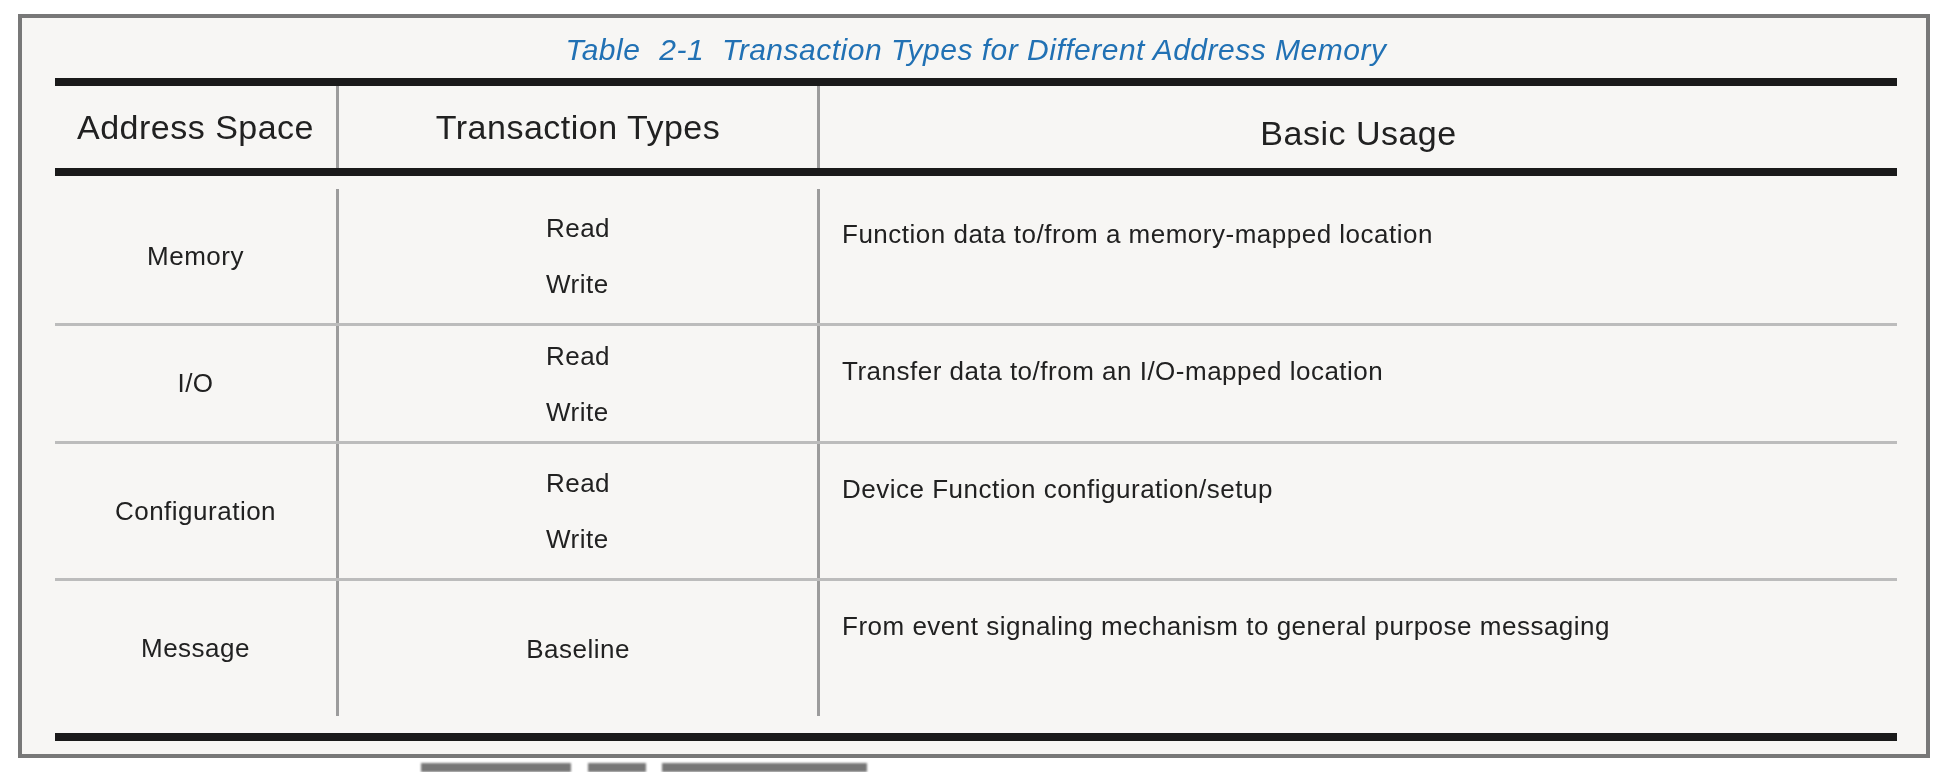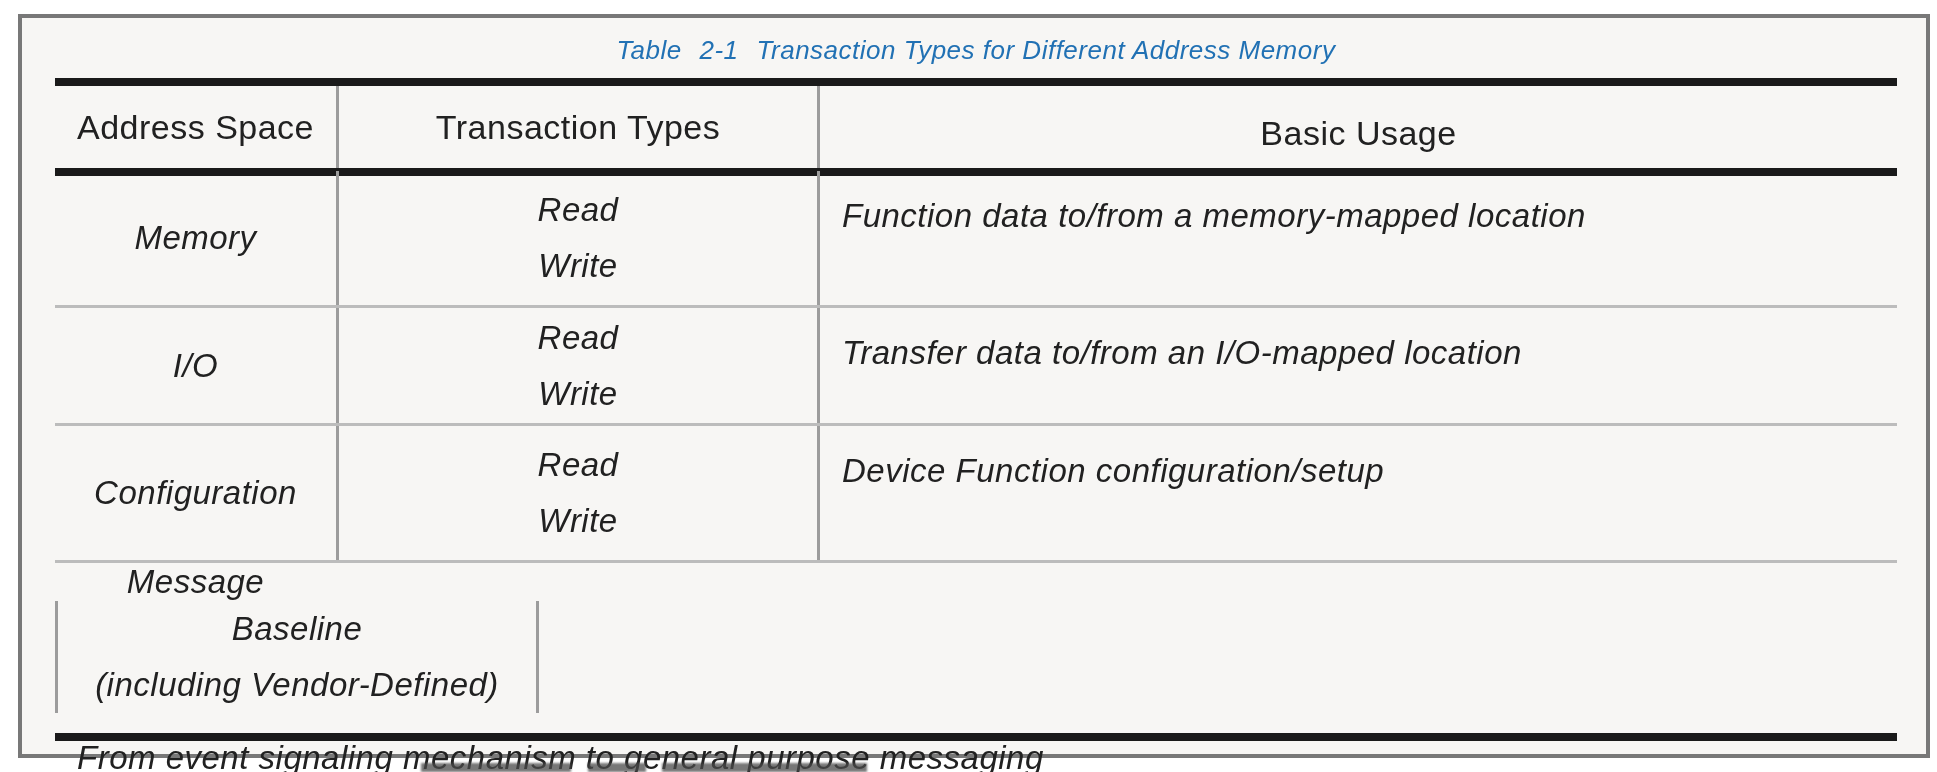--- a/index.html
+++ b/index.html
@@ -38,21 +38,21 @@
   .caption {
     position: absolute;
     left: 55px;
     top: 24px;
     width: 1842px;
     height: 52px;
     display: flex;
     align-items: center;
     justify-content: center;
     font-style: italic;
-    font-size: 26px;
+    font-size: 30px;
     letter-spacing: 0.5px;
     color: var(--caption-blue);
     white-space: nowrap;
   }
   .caption .caption-label {
     margin-right: 18px;
     word-spacing: 10px;
   }
   
   .rule {
@@ -78,50 +78,49 @@
   }
   .th {
     display: flex;
     align-items: center;
     justify-content: center;
   }
   
   .tbody {
     position: absolute;
     left: 55px;
-    top: 171px;
-    width: 1842px;
-    font-size: 33px;
+    top: 189px;
+    width: 1842px;
+    font-size: 26px;
     letter-spacing: 0.5px;
-    font-style: italic;
   }
   .tr {
     display: flex;
     border-bottom: 3px solid var(--row-separator);
   }
-  .tr.last { border-bottom: none; flex-direction: column; }
+  .tr.last { border-bottom: none; }
   .tr.h137 { height: 137px; }
   .tr.h139 { height: 118px; }
   .tr.h135 { height: 135px; }
   
   .col-address {
     width: 281px;
     display: flex;
     align-items: center;
     justify-content: center;
     text-align: center;
   }
   .col-types {
     width: 484px;
     border-left: 3px solid var(--grid-gray);
     border-right: 3px solid var(--grid-gray);
     display: flex;
     align-items: center;
     justify-content: center;
-    text-align: center;
+    text-align: left;
   }
   .col-types .lines { line-height: 56px; }
   .col-usage {
     width: 1077px;
     padding: 26px 18px 0 22px;
     line-height: 38px;
   }
   .thead .col-usage {
     padding: 0;
     display: flex;
@@ -208,21 +207,20 @@
         </div>
       </div>
       <div class="col-usage">Device Function configuration/setup</div>
     </div>
 
     <div class="tr h135 last">
       <div class="col-address">Message</div>
       <div class="col-types">
         <div class="lines">
           <div>Baseline</div>
-          <div>(including Vendor-Defined)</div>
         </div>
       </div>
       <div class="col-usage">From event signaling mechanism to general purpose messaging</div>
     </div>
 
   </div>
 
   <div class="rule rule-bottom"></div>
 
   <div class="cropped-fragment">

